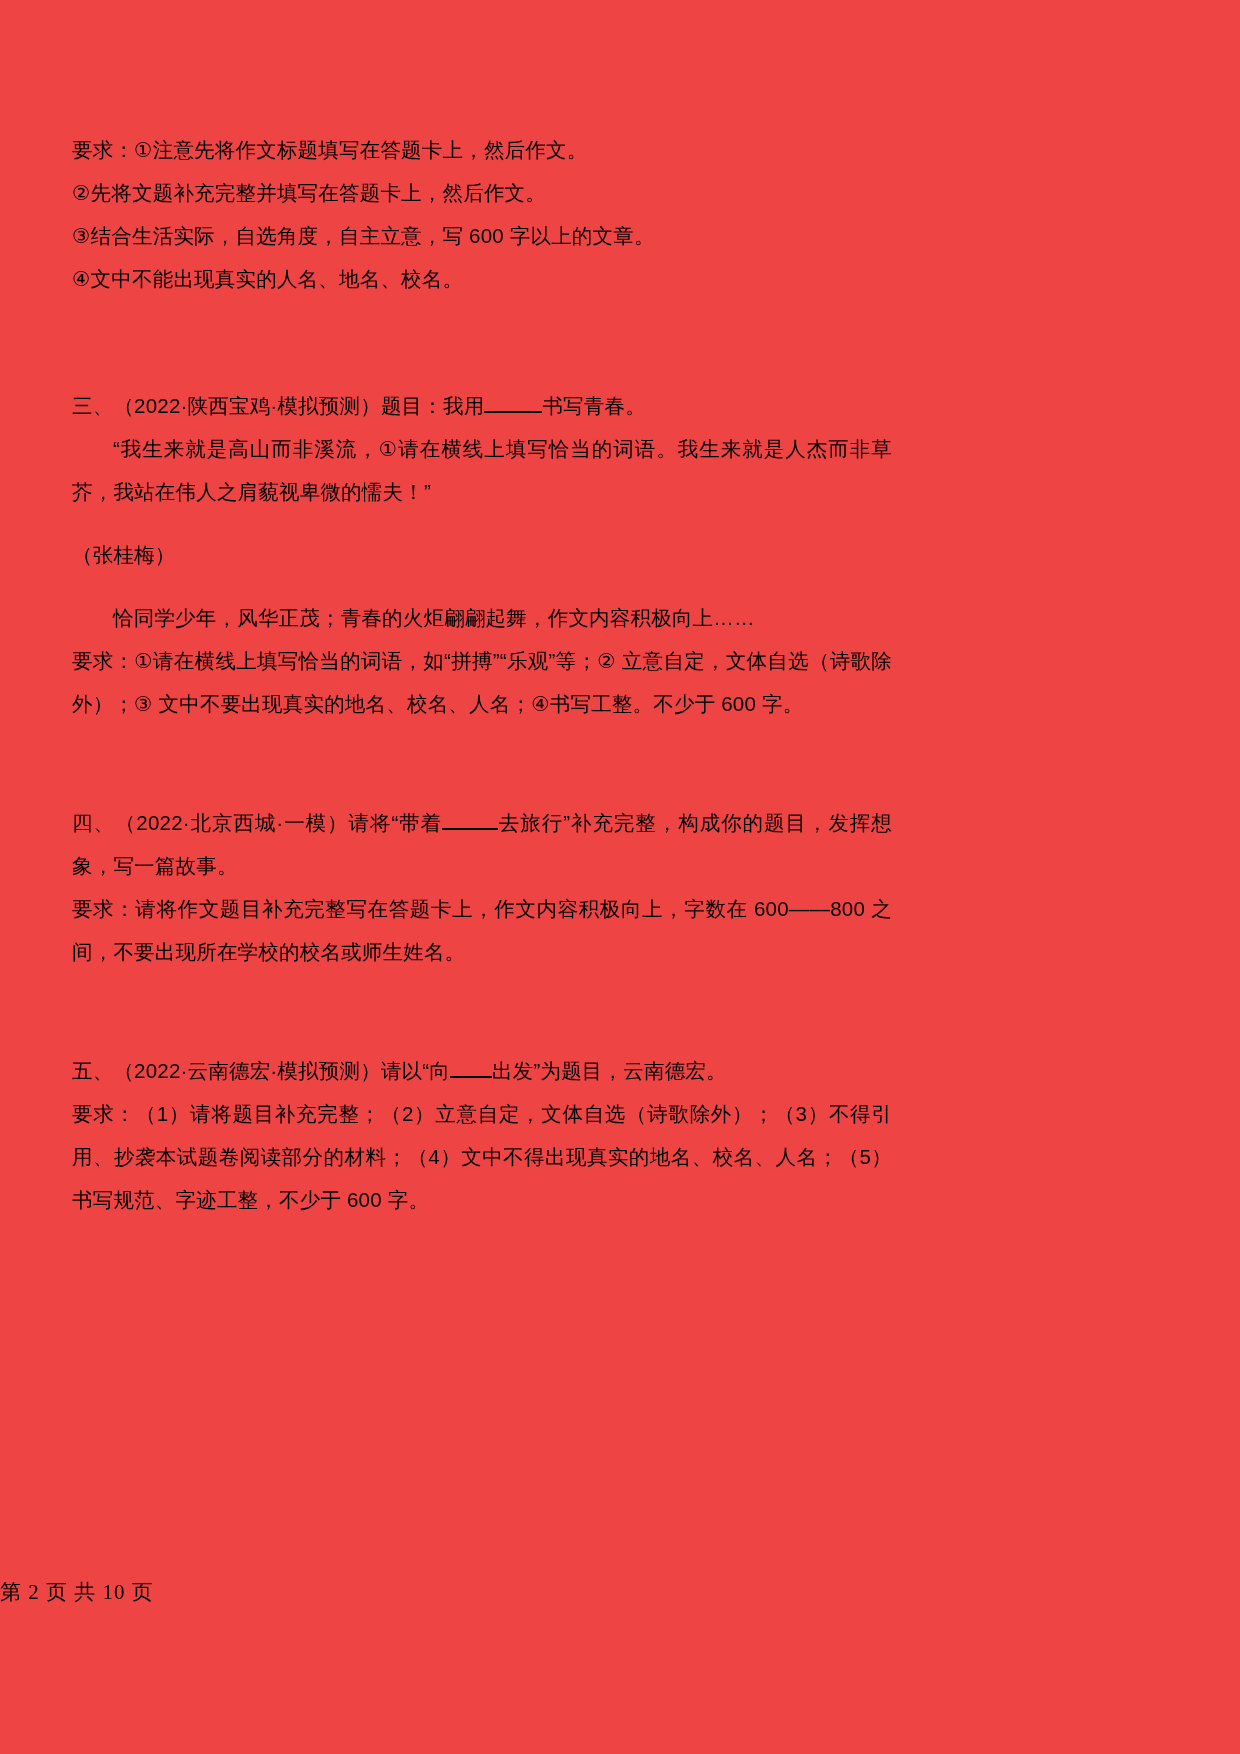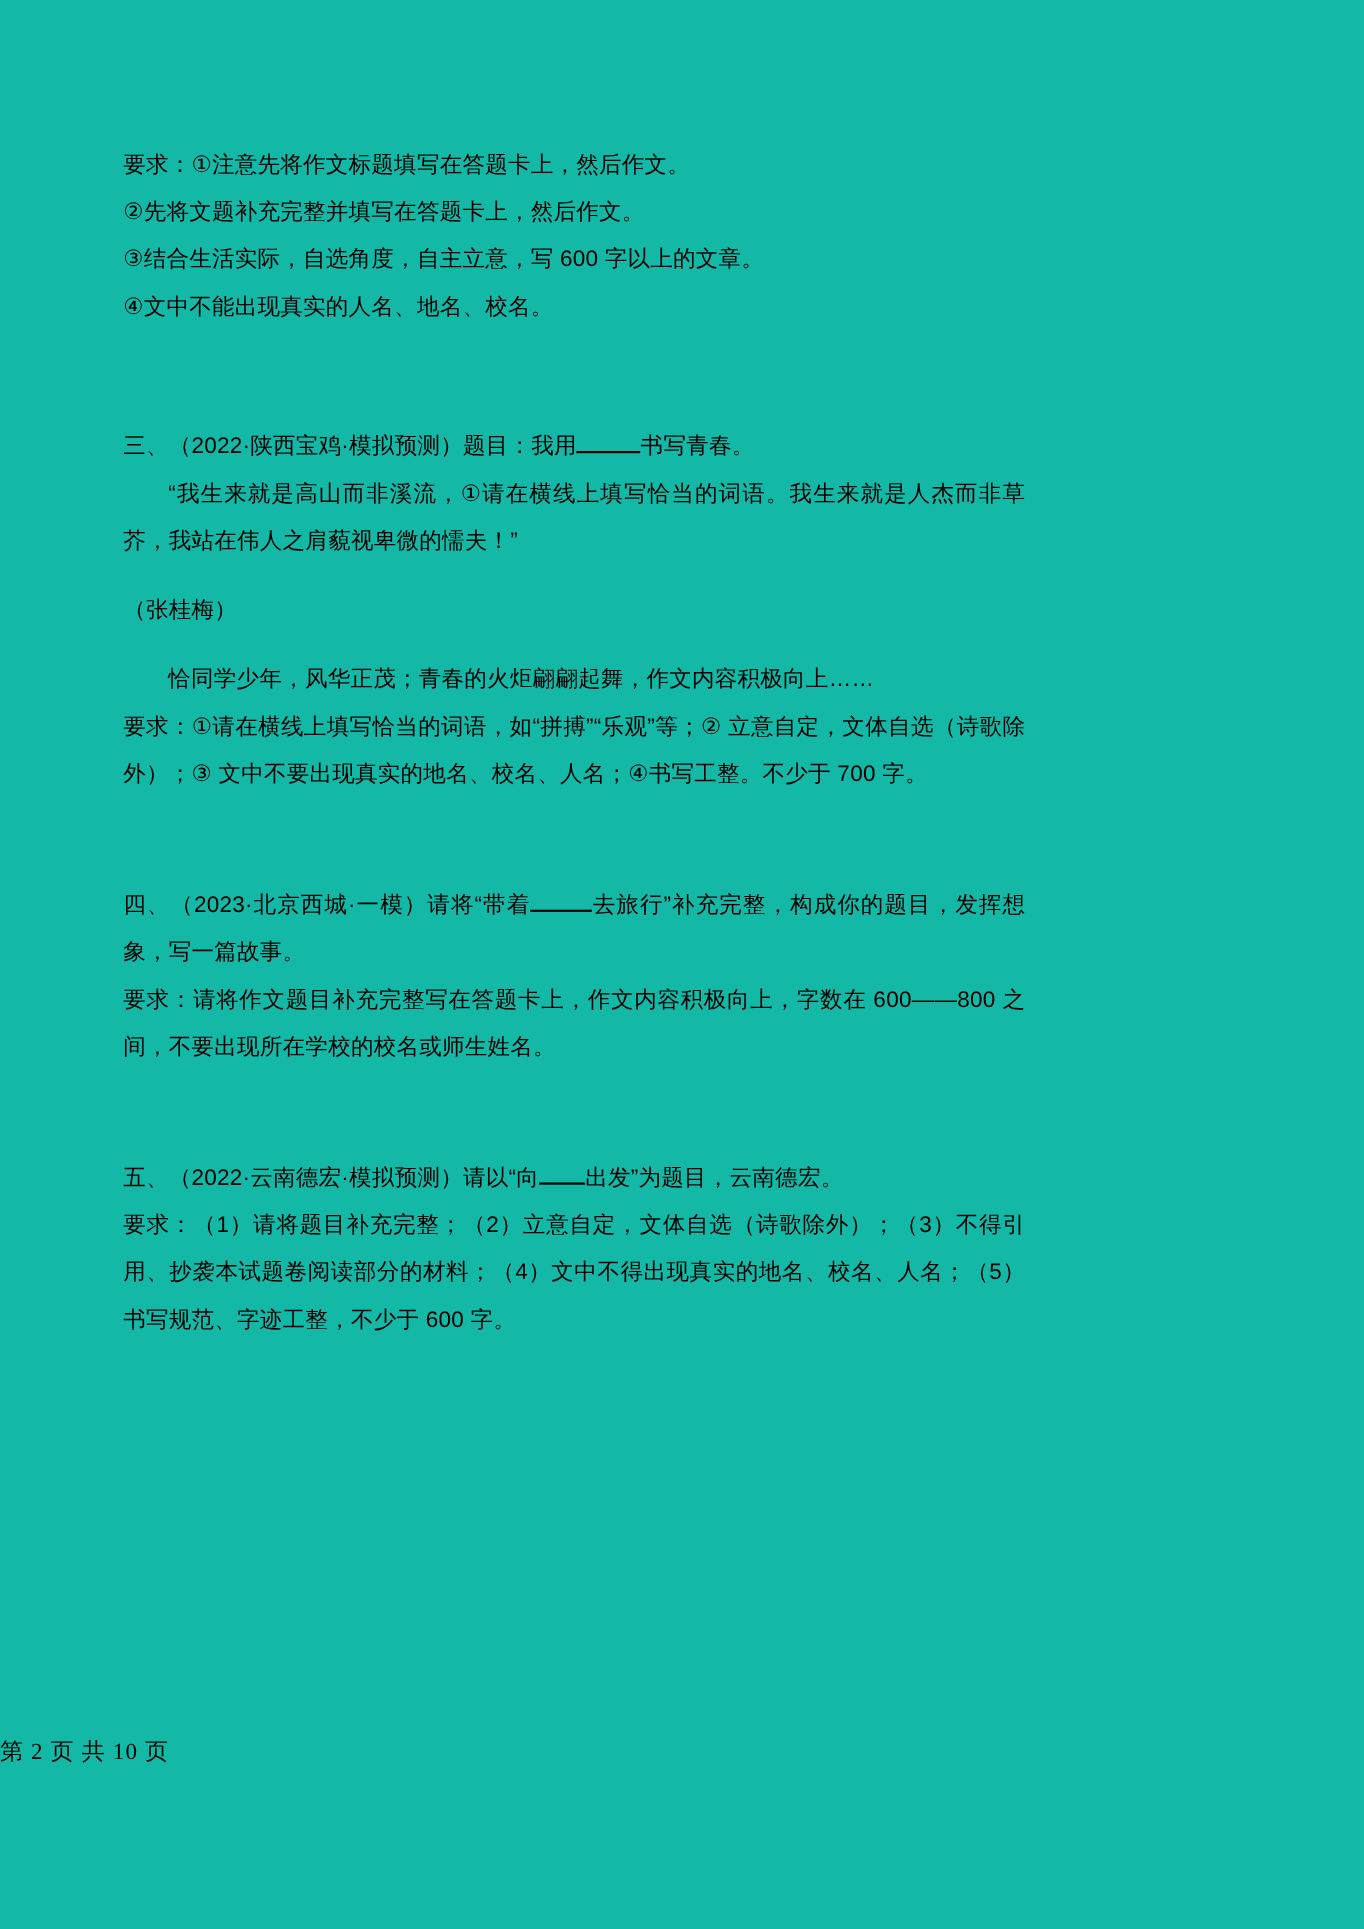--- a/index.html
+++ b/index.html
@@ -10,23 +10,23 @@
   }
   body {
     font-family: "Liberation Sans", "DejaVu Sans", sans-serif;
     color: #000000;
   }
   .page {
     position: relative;
     width: 1240px;
     height: 1754px;
     margin: 0 auto;
-    background: #14b8a6;
+    background: #ef4444;
     box-sizing: border-box;
-    padding: 128px 160px 0 112px;
+    padding: 128px 160px 0 72px;
     overflow: hidden;
   }
   .doc-body {
     width: 820px;
     position: relative;
   }
   p {
     margin: 0;
     font-size: 20.5px;
     line-height: 43px;
@@ -80,25 +80,25 @@
 
     <p class="indent">“我生来就是高山而非溪流，①请在横线上填写恰当的词语。我生来就是人杰而非草芥，我站在伟人之肩藐视卑微的懦夫！”</p>
 
     <div class="gap-sm"></div>
 
     <p class="right">（张桂梅）</p>
 
     <div class="gap-sm"></div>
 
     <p class="indent">恰同学少年，风华正茂；青春的火炬翩翩起舞，作文内容积极向上……</p>
-    <p>要求：①请在横线上填写恰当的词语，如“拼搏”“乐观”等；② 立意自定，文体自选（诗歌除外）；③ 文中不要出现真实的地名、校名、人名；④书写工整。不少于 700 字。</p>
+    <p>要求：①请在横线上填写恰当的词语，如“拼搏”“乐观”等；② 立意自定，文体自选（诗歌除外）；③ 文中不要出现真实的地名、校名、人名；④书写工整。不少于 600 字。</p>
 
     <div class="gap-lg"></div>
 
-    <p><span class="nowrap">四、</span><span>（2023·北京西城·一模）</span><span>请将“带着</span><span class="blank blank-w2"></span><span>去旅行”补充完整，构成你的题目，发挥想象，写一篇故事。</span></p>
+    <p><span class="nowrap">四、</span><span>（2022·北京西城·一模）</span><span>请将“带着</span><span class="blank blank-w2"></span><span>去旅行”补充完整，构成你的题目，发挥想象，写一篇故事。</span></p>
 
     <p>要求：请将作文题目补充完整写在答题卡上，作文内容积极向上，字数在 600——800 之间，不要出现所在学校的校名或师生姓名。</p>
 
     <div class="gap-lg"></div>
 
     <p><span class="nowrap">五、</span><span>（2022·云南德宏·模拟预测）</span><span>请以“向</span><span class="blank blank-w3"></span><span>出发”为题目，云南德宏。</span></p>
 
     <p>要求：（1）请将题目补充完整；（2）立意自定，文体自选（诗歌除外）；（3）不得引用、抄袭本试题卷阅读部分的材料；（4）文中不得出现真实的地名、校名、人名；（5）书写规范、字迹工整，不少于 600 字。</p>
 
   </div>

